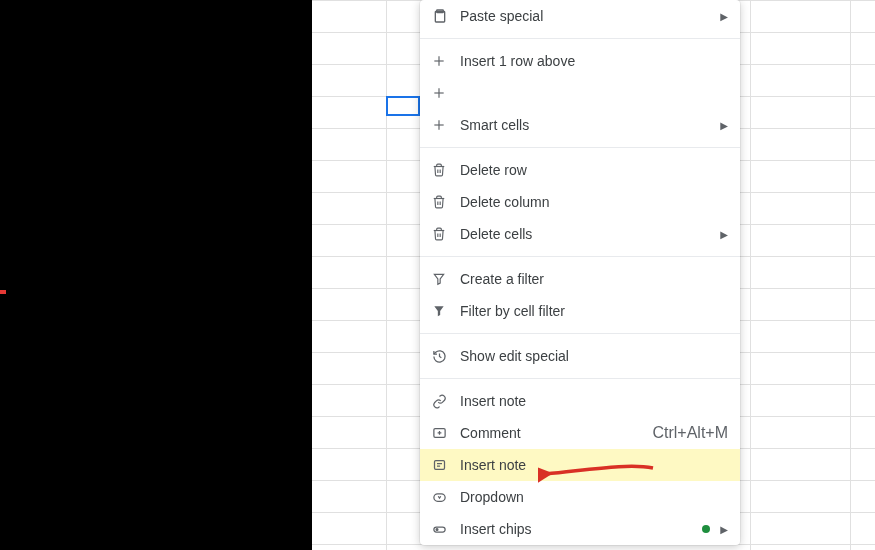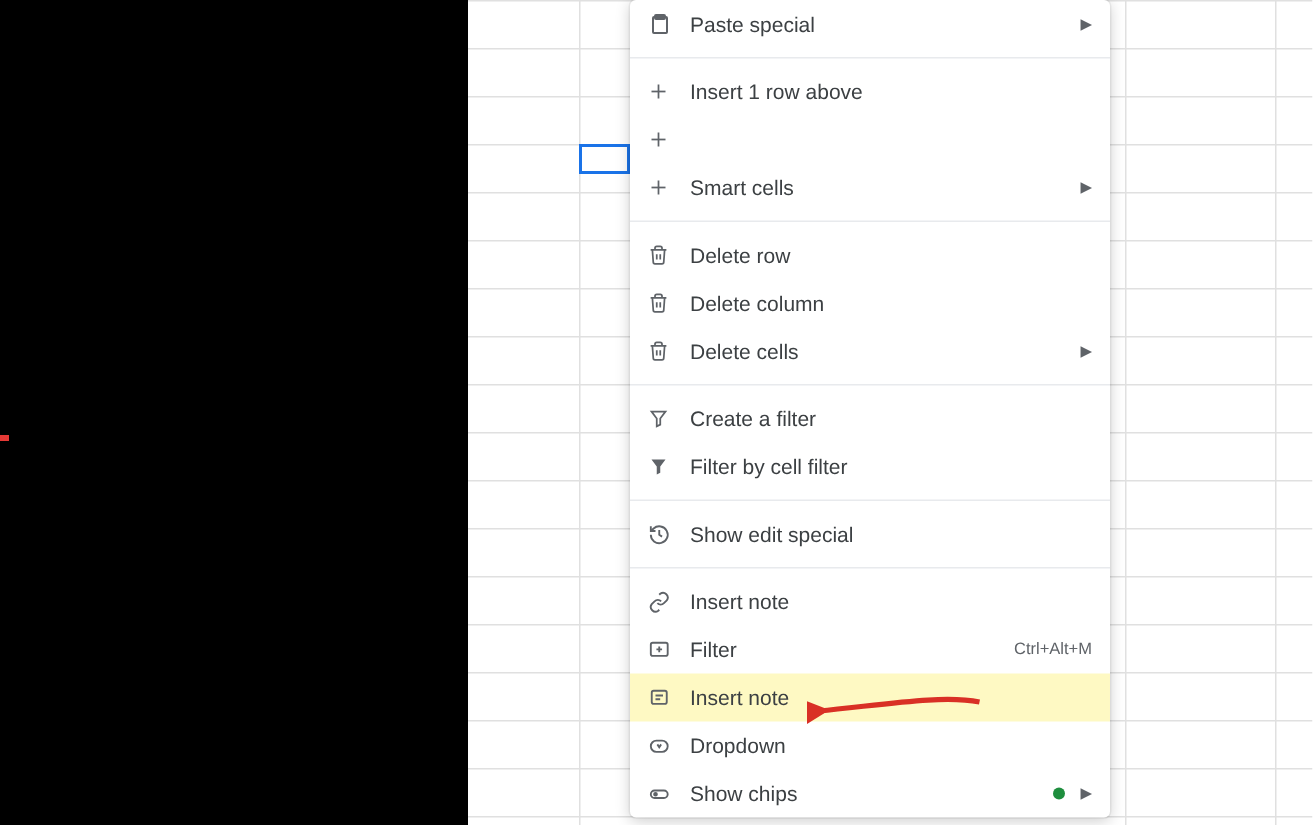--- a/index.html
+++ b/index.html
@@ -29,21 +29,21 @@
       align-items: center;
       height: 32px;
       padding: 0 12px;
       position: relative;
       cursor: default;
     }
     .menu-item.highlight { background: #fef9c3; }
     .menu-item .icon-slot { width: 28px; display: flex; align-items: center; justify-content: flex-start; color: #5f6368; }
     .menu-item .label { flex: 1; }
     .menu-item .submenu-arrow { color: #5f6368; font-size: 10px; }
-    .menu-item .shortcut { color: #5f6368; font-size: 11px; }
+    .menu-item .shortcut { color: #5f6368; font-size: 16px; }
     .menu-item .beta-dot { width: 8px; height: 8px; border-radius: 50%; background: #1e8e3e; margin-right: 10px; }
     .divider { height: 1px; background: #e8eaed; margin: 6px 0; }
     svg { display: block; }
 
     .annotation-arrow {
       position: absolute;
       left: 226px; 
       top: 458px;
       width: 120px;
       height: 28px;
@@ -216,21 +216,21 @@
       </div>
 
       <div class="menu-item">
         <span class="icon-slot">
           <svg width="15" height="15" viewBox="0 0 24 24" fill="none" stroke="#5f6368" stroke-width="2">
               <rect x="3" y="4" width="18" height="14" rx="2"></rect>
               <line x1="12" y1="8" x2="12" y2="14"></line>
               <line x1="9" y1="11" x2="15" y2="11"></line>
             </svg>
         </span>
-        <span class="label">Filter</span>
+        <span class="label">Comment</span>
         <span class="shortcut">Ctrl+Alt+M</span>
       </div>
 
       <div class="menu-item highlight">
         <span class="icon-slot">
           <svg width="15" height="15" viewBox="0 0 24 24" fill="none" stroke="#5f6368" stroke-width="2">
               <rect x="4" y="4" width="16" height="14" rx="2"></rect>
               <line x1="8" y1="9" x2="16" y2="9"></line>
               <line x1="8" y1="13" x2="13" y2="13"></line>
             </svg>
@@ -248,21 +248,21 @@
         <span class="label">Dropdown</span>
       </div>
 
       <div class="menu-item">
         <span class="icon-slot">
           <svg width="15" height="15" viewBox="0 0 24 24" fill="none" stroke="#5f6368" stroke-width="2">
               <rect x="3" y="8" width="18" height="8" rx="4"></rect>
               <circle cx="8" cy="12" r="1.5" fill="#5f6368"></circle>
             </svg>
         </span>
-        <span class="label">Show chips</span>
+        <span class="label">Insert chips</span>
         <span class="beta-dot"></span>
         <span class="submenu-arrow">▶</span>
       </div>
 
     </div>
 
     <svg class="annotation-arrow" viewBox="0 0 120 28">
       <defs>
         <marker id="ah" markerWidth="10" markerHeight="10" refX="2" refY="5" orient="auto">
           <path d="M10,0 L0,5 L10,10 Z" fill="#d93025"></path>

